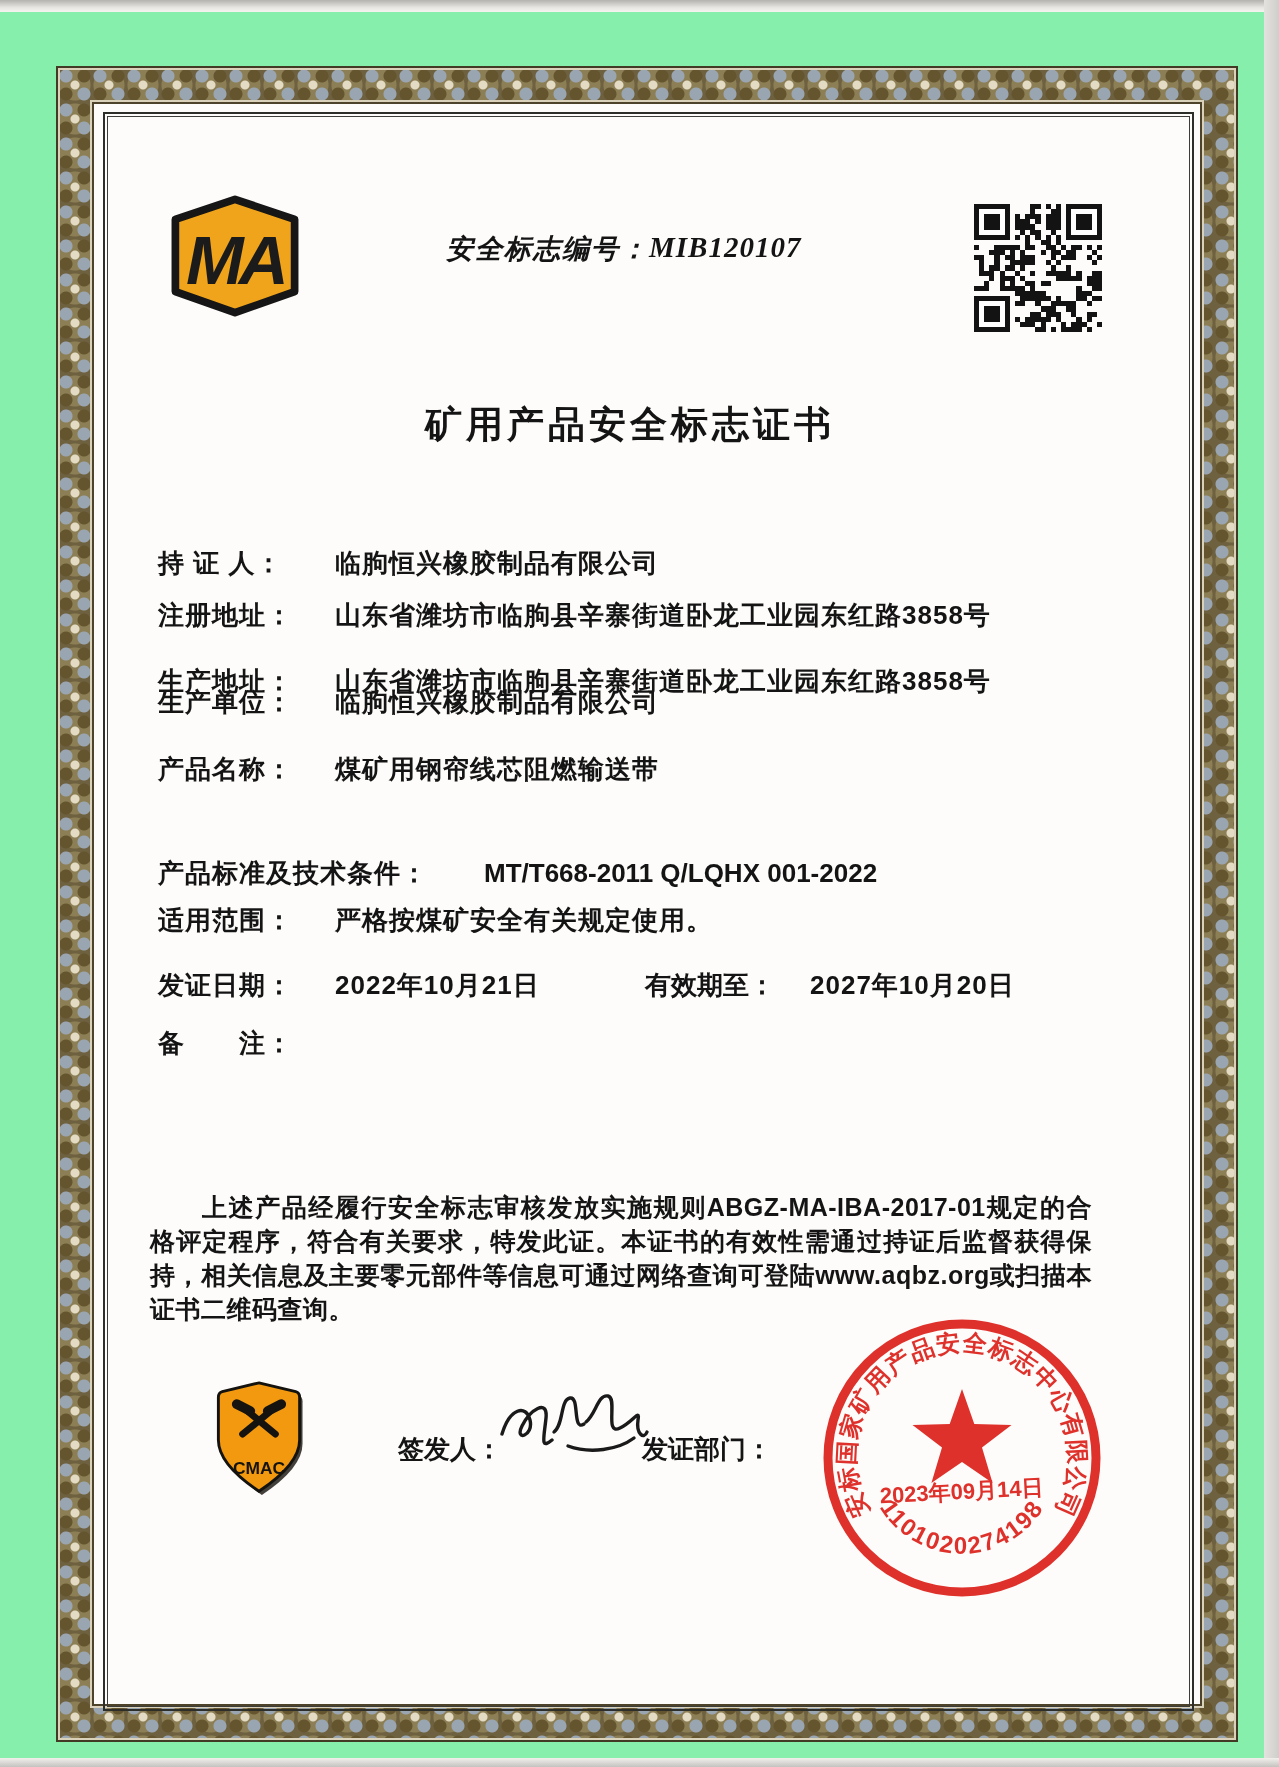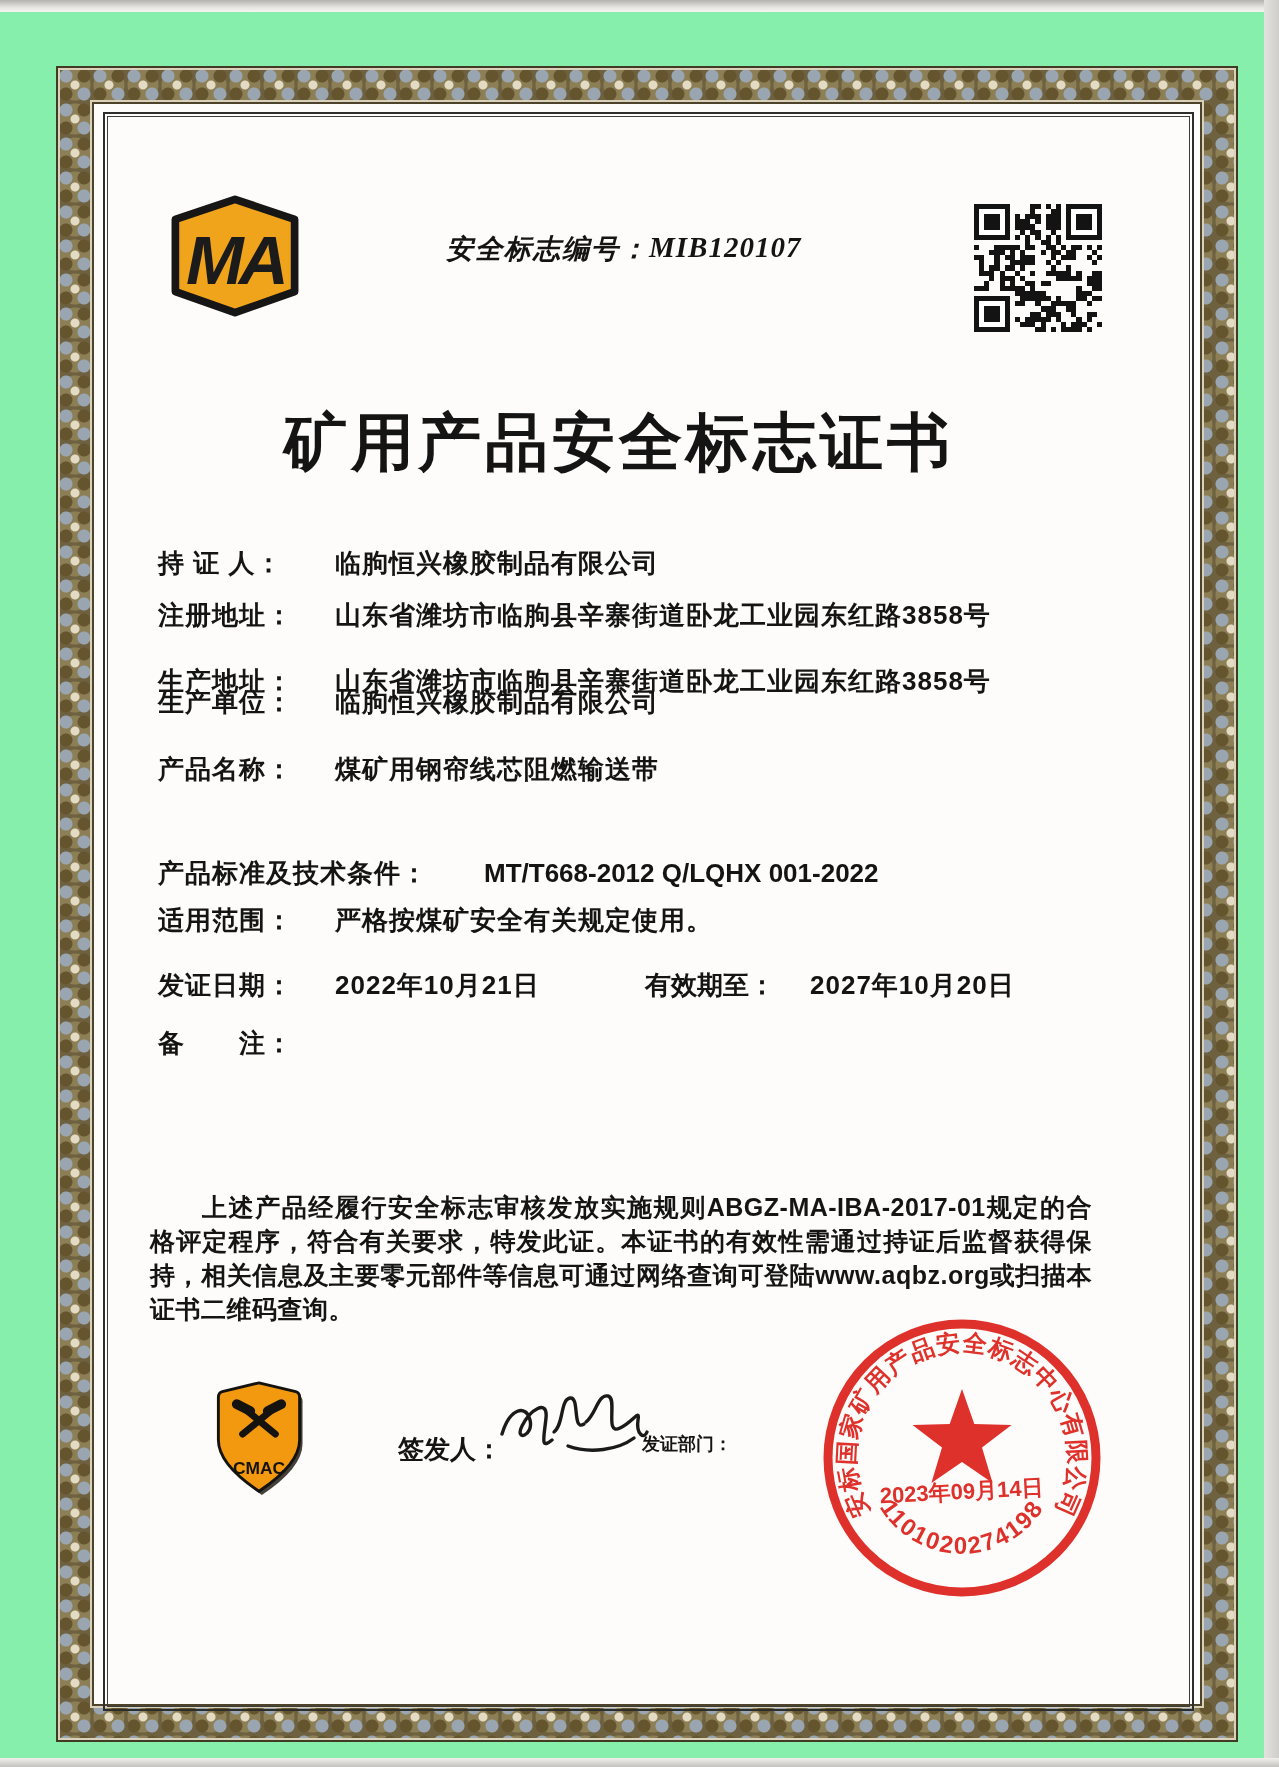--- a/index.html
+++ b/index.html
@@ -43,42 +43,42 @@
   }
   .innerframe-thin{position:absolute;inset:2px;border:1px solid #3c3c38;}
 
   .ma{position:absolute;left:160px;top:192px;width:150px;height:128px;}
   .certno{position:absolute;left:446px;top:231px;display:flex;align-items:flex-start;white-space:nowrap;font-style:italic;}
   .certno .lab{font-size:27px;font-weight:bold;letter-spacing:2px;}
   .certno .val{font-size:29px;font-family:"Liberation Serif","DejaVu Serif",serif;
     font-weight:bold;letter-spacing:1px;}
   .qr{position:absolute;left:974px;top:204px;width:128px;height:128px;}
 
-  .title{position:absolute;left:144px;top:400px;width:950px;text-align:center;
-    font-size:63px;font-weight:bold;letter-spacing:4px;white-space:nowrap;}
+  .title{position:absolute;left:155px;top:400px;width:950px;text-align:center;
+    font-size:37px;font-weight:bold;letter-spacing:4px;white-space:nowrap;}
 
   .row{position:absolute;left:158px;display:flex;align-items:baseline;white-space:nowrap;}
   .row .lbl{font-size:26px;font-weight:bold;width:177px;flex:0 0 auto;letter-spacing:1px;}
   .row .val{font-size:26px;font-weight:bold;letter-spacing:1px;}
   .row.longlbl .lbl{width:auto;}
   .row.longlbl .val{margin-left:56px;letter-spacing:0px;}
   .r1{top:546px;} .r2{top:598px;} .r3{top:650px;margin-top:35px;} .r4{top:664px;}
   .r5{top:752px;} .r6{top:803px;} .r7{top:856px;} .r8{top:903px;}
   .rdates{top:968px;} .rremark{top:1026px;}
   .rdates .val1{width:250px;flex:0 0 auto;}
   .rdates .lbl2{font-size:26px;font-weight:bold;margin-left:60px;width:165px;flex:0 0 auto;}
 
   .statement{position:absolute;left:150px;top:1190px;width:942px;margin:0;
     font-size:25px;font-weight:bold;line-height:34px;text-align:justify;
     text-indent:52px;letter-spacing:0.5px;}
 
   .cmac{position:absolute;left:210px;top:1380px;width:98px;height:118px;}
   .signer{position:absolute;left:398px;top:1432px;font-size:26px;font-weight:bold;}
   .signature{position:absolute;left:498px;top:1388px;width:152px;height:82px;}
-  .dept{position:absolute;left:642px;top:1432px;font-size:18px;font-weight:bold;}
+  .dept{position:absolute;left:642px;top:1432px;font-size:26px;font-weight:bold;}
 
   .stamp{position:absolute;left:817px;top:1313px;width:290px;height:290px;
     mix-blend-mode:multiply;opacity:0.95;}
 </style>
 </head>
 <body>
 
 <div class="paper">
 
   <div class="ornate">
@@ -343,21 +343,21 @@
   <div class="row r4">
     <span class="lbl">生产地址：</span>
     <span class="val">山东省潍坊市临朐县辛寨街道卧龙工业园东红路3858号</span>
   </div>
   <div class="row r5">
     <span class="lbl">产品名称：</span>
     <span class="val">煤矿用钢帘线芯阻燃输送带</span>
   </div>
   <div class="row r7 longlbl">
     <span class="lbl">产品标准及技术条件：</span>
-    <span class="val">MT/T668-2012 Q/LQHX 001-2022</span>
+    <span class="val">MT/T668-2011 Q/LQHX 001-2022</span>
   </div>
   <div class="row r8">
     <span class="lbl">适用范围：</span>
     <span class="val">严格按煤矿安全有关规定使用。</span>
   </div>
 
   <div class="row rdates">
     <span class="lbl">发证日期：</span>
     <span class="val val1">2022年10月21日</span>
     <span class="lbl2">有效期至：</span>

